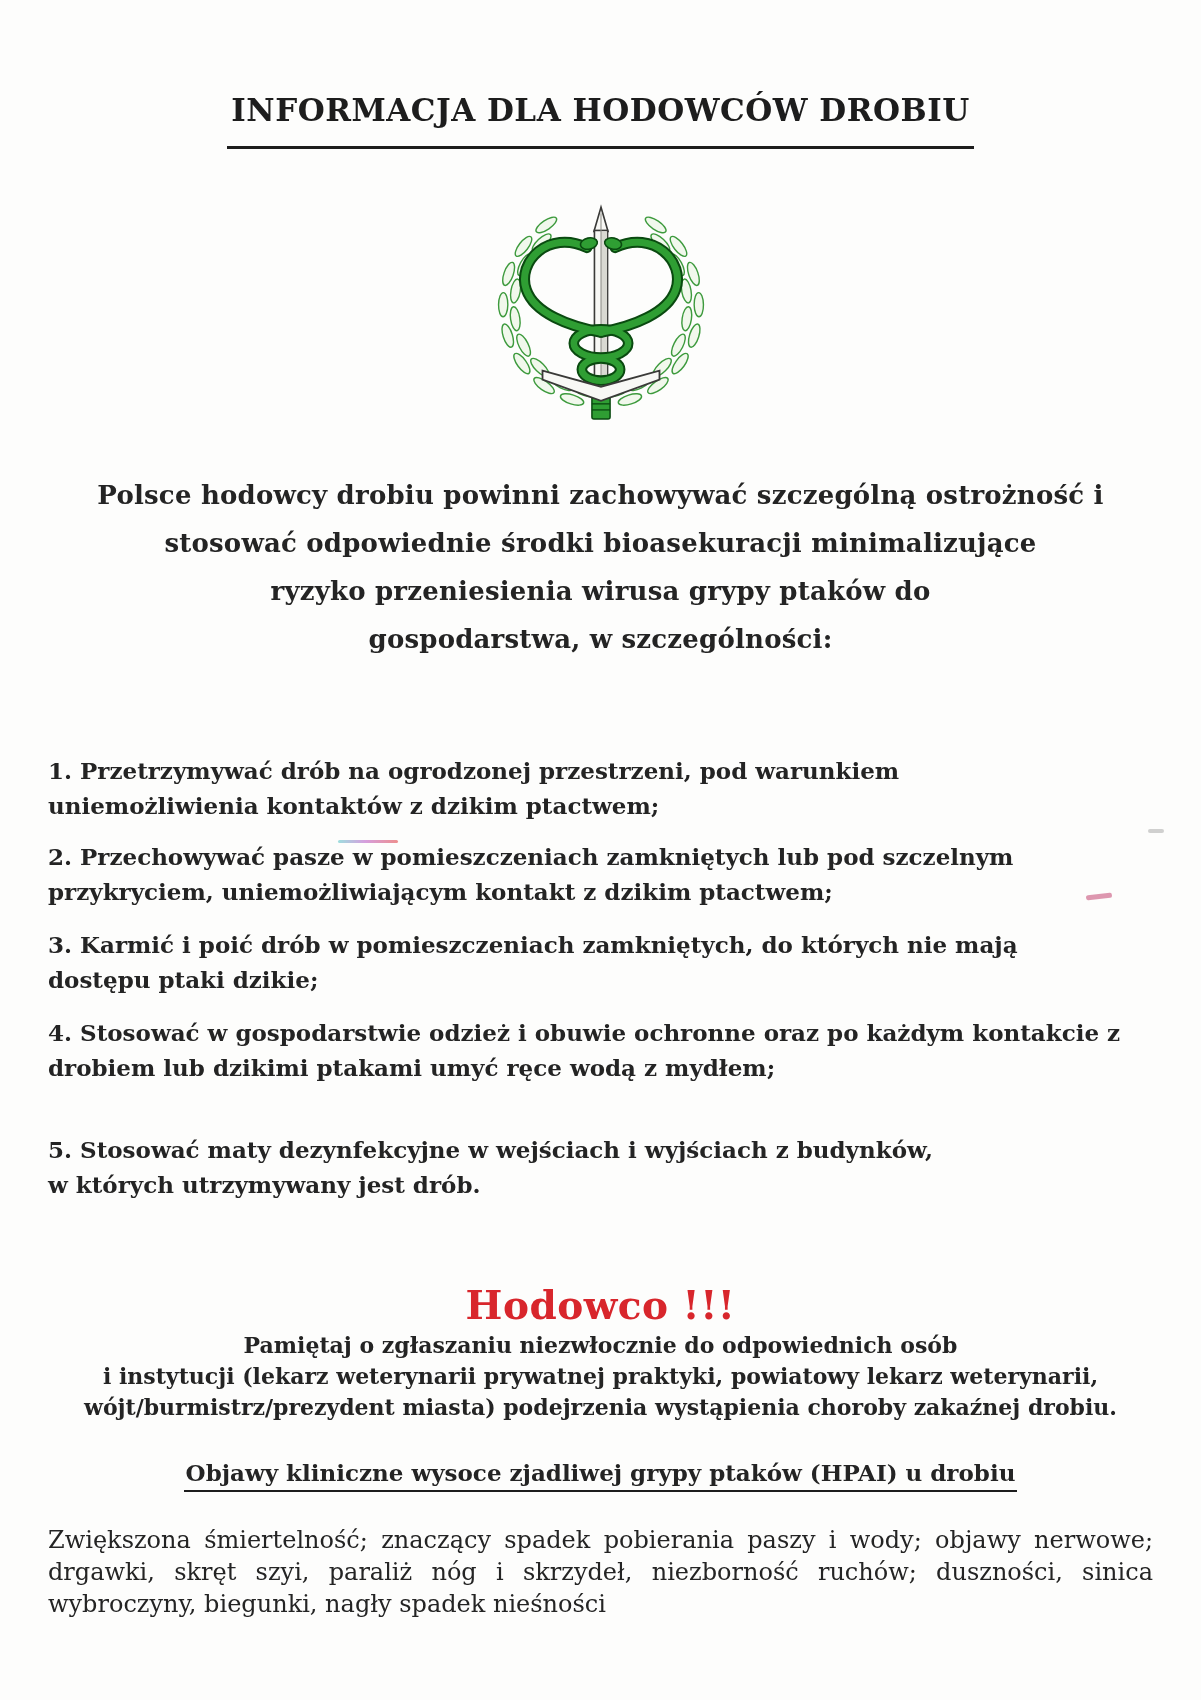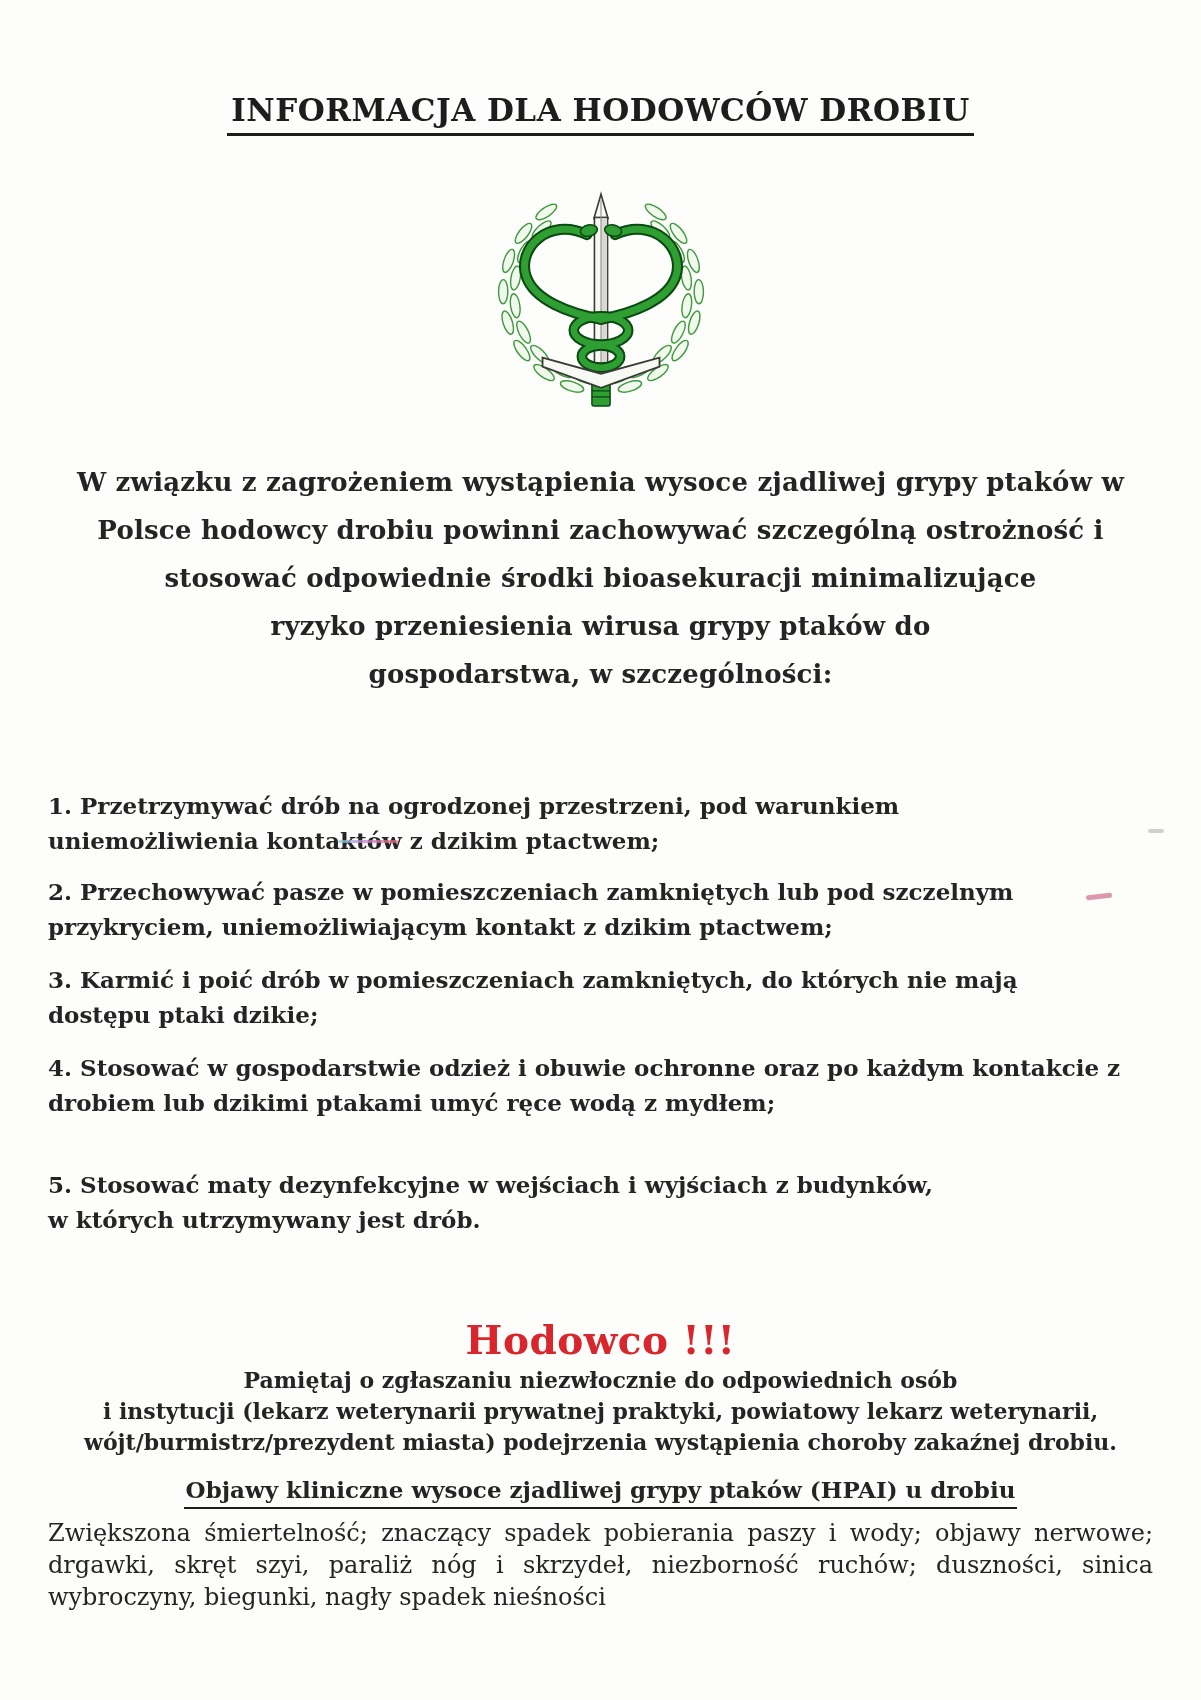--- a/index.html
+++ b/index.html
@@ -29,21 +29,21 @@
     margin-top:92px;
     text-align:center;
     font-size:31px;
     font-weight:bold;
     letter-spacing:.5px;
     color:#1d1d1d;
   }
   .doc-title .u{
     display:inline-block;
     border-bottom:3px solid #1d1d1d;
-    padding:0 4px 5px 4px;
+    padding:0 4px 18px 4px;
   }
 
   .logo-wrap{
     margin-top:30px;
     text-align:center;
     line-height:0;
   }
 
   .intro{margin-top:50px;}
   .intro-line{
@@ -76,32 +76,32 @@
 
   .reminder{margin-top:2px;}
   .reminder-line{
     text-align:center;
     font-size:22px;
     font-weight:bold;
     line-height:31px;
   }
 
   .symptoms-heading{
-    margin-top:18px;
+    margin-top:36px;
     text-align:center;
     font-size:23px;
     font-weight:bold;
   }
   .symptoms-heading .u2{
     display:inline-block;
     border-bottom:2.5px solid #1d1d1d;
     padding:0 2px 4px 2px;
   }
 
-  .symptoms{margin-top:8px;}
+  .symptoms{margin-top:32px;}
   .symptoms-line{
     font-size:24px;
     line-height:32px;
     text-align:justify;
   }
   .symptoms-line.jfull{text-align-last:justify;}
 
   
   .leaf{fill:var(--leaf-fill);stroke:var(--leaf-stroke);stroke-width:1.4;}
   .snake-o{fill:none;stroke:var(--green-dark);stroke-width:11;stroke-linecap:round;}
@@ -192,21 +192,20 @@
         <line x1="101" y1="211" x2="119" y2="211" stroke="var(--green-dark)" stroke-width="1.3"></line>
         <line x1="101" y1="217" x2="119" y2="217" stroke="var(--green-dark)" stroke-width="1.3"></line>
         <line x1="101" y1="223" x2="119" y2="223" stroke="var(--green-dark)" stroke-width="1.3"></line>
         <line x1="101" y1="229" x2="119" y2="229" stroke="var(--green-dark)" stroke-width="1.3"></line>
         <path d="M 52,190 L 110,206 L 168,190 L 168,199 L 110,220 L 52,199 Z" fill="var(--blade-fill)" stroke="var(--blade-outline)" stroke-width="1.8"></path>
       </g>
     </svg>
   </div>
 
   <div class="intro">
-    <div class="intro-line">W związku z zagrożeniem wystąpienia wysoce zjadliwej grypy ptaków w</div>
     <div class="intro-line">Polsce hodowcy drobiu powinni zachowywać szczególną ostrożność i</div>
     <div class="intro-line">stosować odpowiednie środki bioasekuracji minimalizujące</div>
     <div class="intro-line">ryzyko przeniesienia wirusa grypy ptaków do</div>
     <div class="intro-line">gospodarstwa, w szczególności:</div>
   </div>
 
   <div class="biosec-list">
     <div class="list-item item-1">
       <div>1. Przetrzymywać drób na ogrodzonej przestrzeni, pod warunkiem</div>
       <div>uniemożliwienia kontaktów z dzikim ptactwem;</div>

